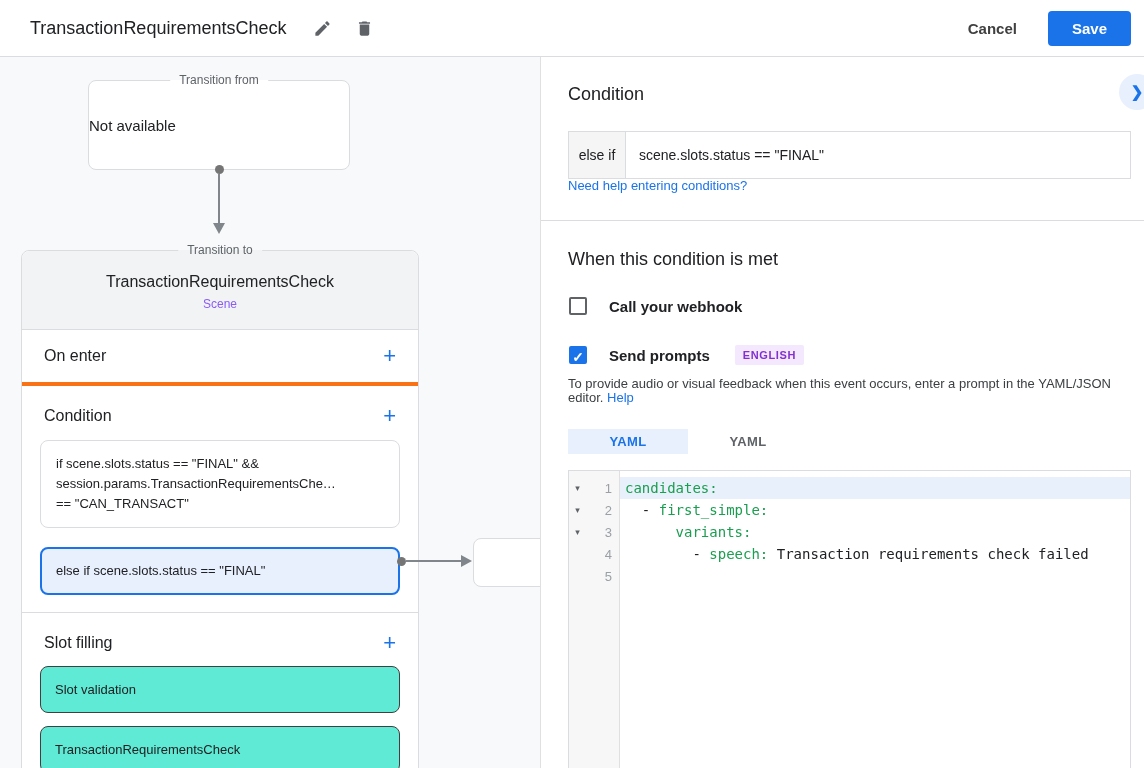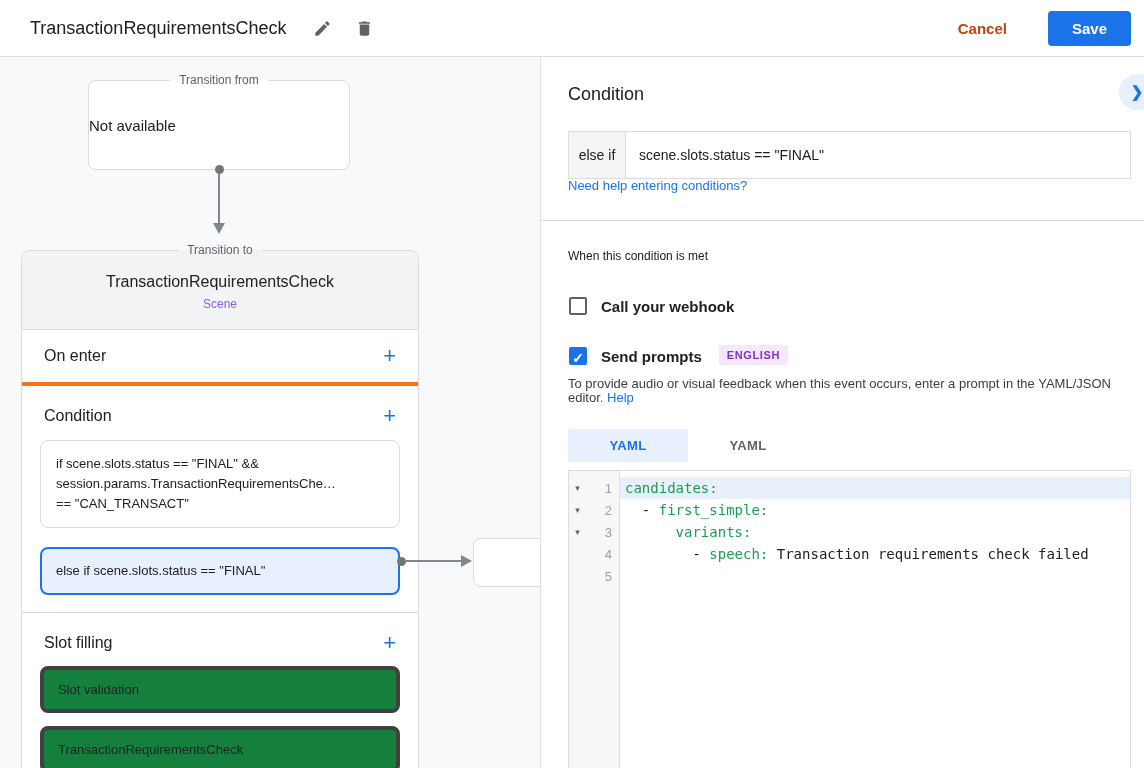--- a/index.html
+++ b/index.html
@@ -9,22 +9,22 @@
 
   
   .topbar { position:absolute; left:0; top:0; width:1144px; height:57px;
             background:#fff; border-bottom:1px solid #dadce0;
             display:flex; align-items:center; padding:0 13px 0 30px; z-index:30; }
   .topbar h1 { font-size:18px; font-weight:400; color:#202124; margin-right:24px; }
   .icon-btn { width:24px; height:24px; border:none; background:transparent; cursor:pointer;
               display:flex; align-items:center; justify-content:center; margin-right:18px; }
   .icon-btn svg { width:19px; height:19px; fill:#5f6368; }
   .topbar .spacer { flex:1; }
-  .btn-text { border:none; background:transparent; color:#c2410c; font-size:15px;
-              font-weight:700; cursor:pointer; margin-right:41px; font-family:inherit; }
+  .btn-text { border:none; background:transparent; color:#404040; font-size:15px;
+              font-weight:700; cursor:pointer; margin-right:31px; font-family:inherit; }
   .btn-primary { background:#1a73e8; color:#fff; border:none; border-radius:4px;
                  font-size:15px; font-weight:700; padding:0 24px; height:35px;
                  cursor:pointer; font-family:inherit; }
 
   
   .canvas { position:absolute; left:0; top:57px; width:540px; height:711px;
             background:#f8f9fa; overflow:hidden; }
 
   .from-box { position:absolute; left:88px; top:23px; width:262px; height:90px;
               background:#fff; border:1px solid #dadce0; border-radius:8px;
@@ -60,23 +60,23 @@
           background:none; border:none; cursor:pointer; font-family:inherit; }
 
   .section-head { display:flex; align-items:center; justify-content:space-between;
                   padding:19px 22px 0; }
   .cond-box { margin:13px 18px 0; border:1px solid #dadce0; border-radius:8px;
               padding:13px 15px; font-size:13px; line-height:20px; color:#202124;
               background:#fff; cursor:pointer; }
   .cond-box.selected { margin-top:19px; background:#e8f0fe; border:2px solid #1a73e8;
                        height:48px; display:flex; align-items:center; padding:0 14px; }
   .slot-section { border-top:1px solid #dadce0; margin-top:17px; }
-  .slot-box { margin:12px 18px 0; border:4px solid #404040; border-radius:8px;
+  .slot-box { margin:12px 18px 0; border:1px solid #404040; border-radius:8px;
               height:47px; display:flex; align-items:center; padding:0 14px;
-              font-size:13px; background:#15803d; cursor:pointer; }
+              font-size:13px; background:#5eead4; cursor:pointer; }
   .slot-box + .slot-box { margin-top:13px; }
 
   .target-box { position:absolute; left:473px; top:481px; width:80px; height:49px;
                 background:#fff; border:1px solid #dadce0; border-radius:8px; cursor:pointer; }
 
   
   .panel { position:absolute; left:540px; top:57px; width:604px; height:711px;
            background:#fff; border-left:1px solid #e0e0e0; overflow:hidden; }
   .panel-title { position:absolute; left:27px; top:27px; font-size:18px; font-weight:400; }
   .collapse-btn { position:absolute; left:578px; top:17px; width:36px; height:36px;
@@ -86,36 +86,36 @@
   .cond-row { position:absolute; left:27px; top:74px; width:563px; height:48px;
               border:1px solid #dadce0; display:flex; background:#fff; }
   .cond-prefix { width:57px; background:#f5f5f5; border-right:1px solid #dadce0;
                  display:flex; align-items:center; justify-content:center;
                  font-size:14px; color:#202124; }
   .cond-row input { flex:1; border:none; outline:none; font-size:14px; color:#202124;
                     padding:0 13px; font-family:inherit; background:transparent; }
   .link { color:#1a73e8; font-size:13px; text-decoration:none; cursor:pointer; }
   .help-link { position:absolute; left:27px; top:121px; }
   .h-divider { position:absolute; left:0; top:163px; width:604px; height:1px; background:#dadce0; }
-  .when-title { position:absolute; left:27px; top:192px; font-size:12px; font-weight:400; }
-
-  .check-row { position:absolute; left:28px; display:flex; align-items:flex-end; }
+  .when-title { position:absolute; left:27px; top:192px; font-size:18px; font-weight:400; }
+
+  .check-row { position:absolute; left:28px; display:flex; align-items:center;gap:8px; }
   .checkbox { width:18px; height:18px; border:2px solid #5f6368; border-radius:2px;
               background:#fff; cursor:pointer; flex:none; }
   .checkbox.checked { border-color:#1a73e8; background:#1a73e8; color:#fff;
                       font-size:14px; font-weight:700; line-height:18px; text-align:center; }
   .check-label { font-size:15px; font-weight:700; color:#202124; margin-left:14px; cursor:pointer; }
   .badge { margin-left:17px; background:#f3e8fd; color:#8430ce; font-size:11px;
            font-weight:700; letter-spacing:.6px; padding:4px 8px; border-radius:2px; }
 
   .desc { position:absolute; left:27px; top:320px; width:572px; font-size:13px;
           line-height:14px; color:#3c4043; }
 
   .tabs { position:absolute; left:27px; top:372px; display:flex; }
-  .tab { width:120px; height:33px; display:flex; align-items:center; justify-content:center;
+  .tab { width:120px; height:25px; display:flex; align-items:center; justify-content:center;
          font-size:13px; font-weight:700; letter-spacing:.3px; color:#5f6368;
          cursor:pointer; background:transparent; border:none; font-family:inherit; }
   .tab.active { background:#e8f0fe; color:#1a73e8; }
 
   .editor { position:absolute; left:27px; top:413px; width:563px; height:300px;
             border:1px solid #dadce0; background:#fff; display:flex; overflow:hidden; }
   .gutter { width:51px; background:#f7f7f7; border-right:1px solid #e0e0e0; padding-top:6px; }
   .g-row { height:22px; display:flex; align-items:center; }
   .fold { width:17px; text-align:center; font-size:9px; color:#5f6368; cursor:pointer; }
   .lnum { flex:1; text-align:right; padding-right:7px; color:#9aa0a6; font-size:13px; }

